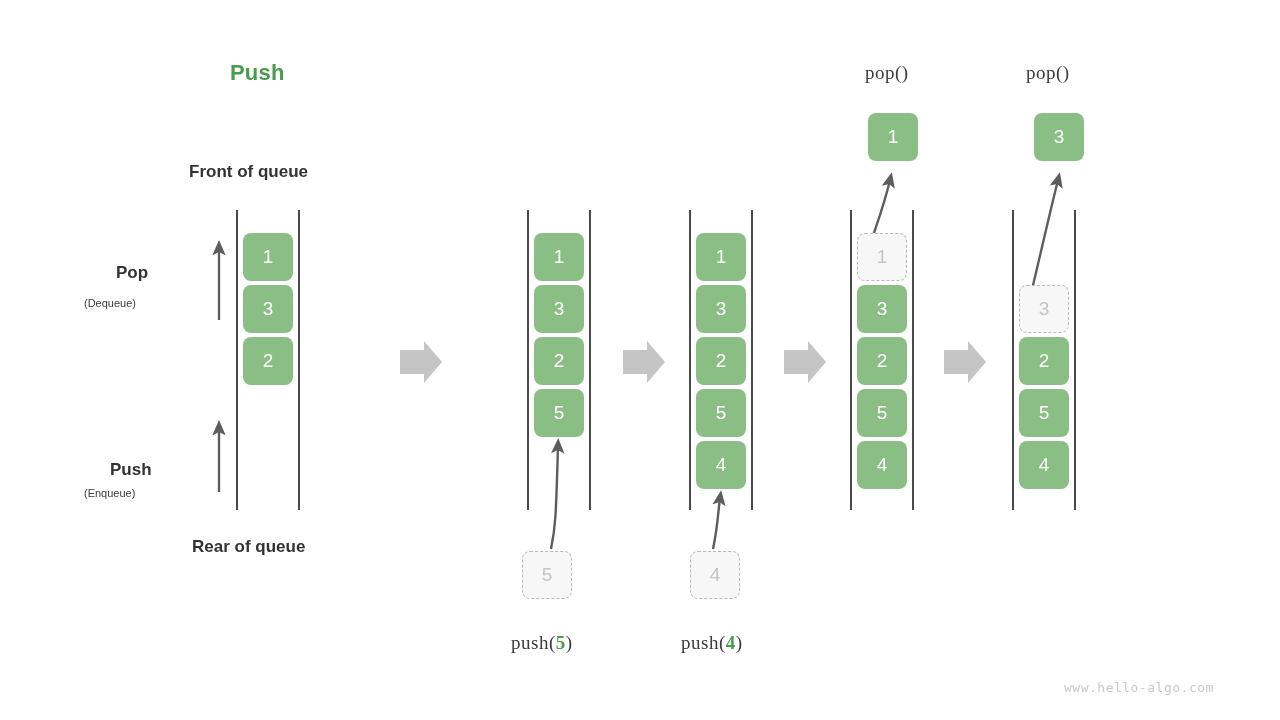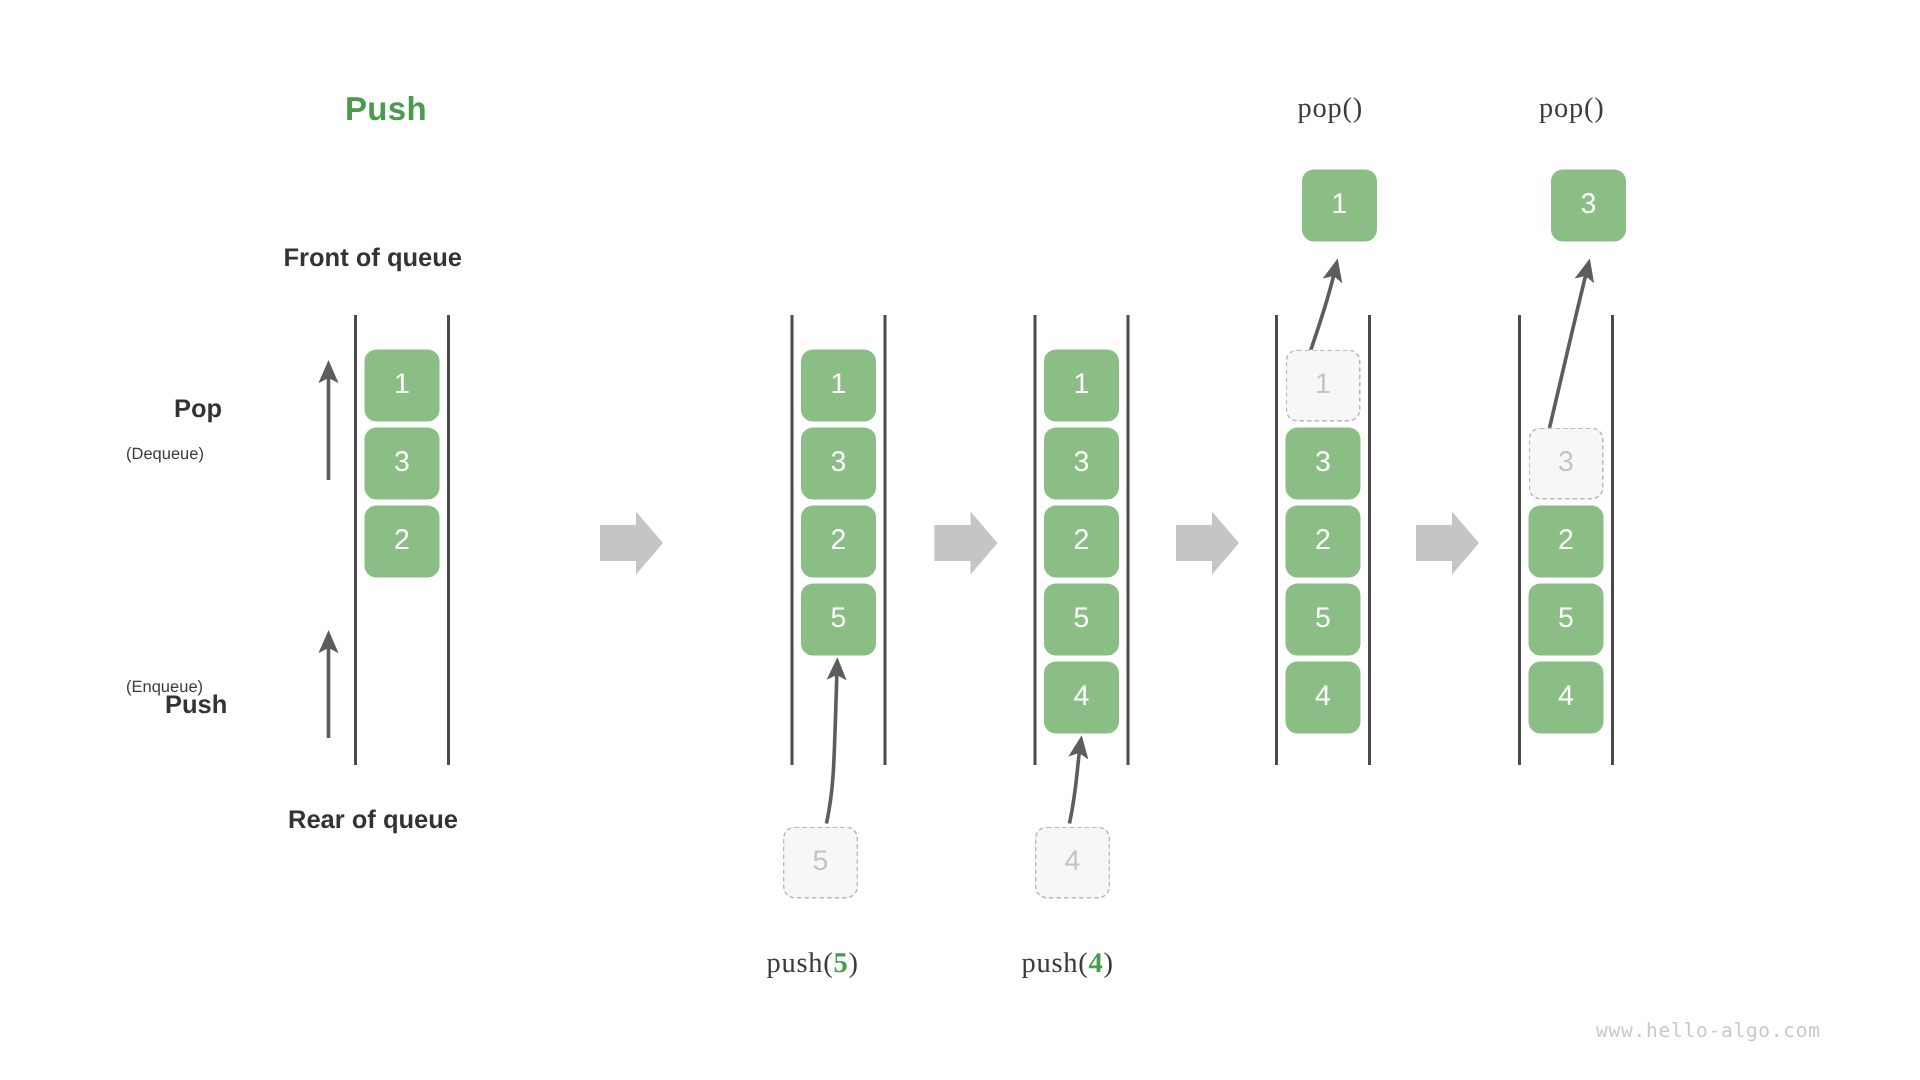--- a/index.html
+++ b/index.html
@@ -137,21 +137,21 @@
   </svg>
 
   <div class="abs title" style="left:230px; top:60px;">Push</div>
 
   <div class="abs lbl-bold" style="left:189px; top:162px;">Front of queue</div>
 
   <div class="abs lbl-bold" style="left:116px; top:263px;">Pop</div>
   <div class="abs lbl-plain" style="left:84px; top:297px;">(Dequeue)</div>
 
   <div class="abs lbl-bold" style="left:110px; top:460px;">Push</div>
-  <div class="abs lbl-plain" style="left:84px; top:452px;">(Enqueue)</div>
+  <div class="abs lbl-plain" style="left:84px; top:487px;">(Enqueue)</div>
 
   <div class="abs lbl-bold" style="left:192px; top:537px;">Rear of queue</div>
 
   <div class="abs wall" style="left:236px; top:210px; height:300px;"></div>
   <div class="abs wall" style="left:298px; top:210px; height:300px;"></div>
 
   <div class="abs cell" style="left:243px; top:233px;">1</div>
   <div class="abs cell" style="left:243px; top:285px;">3</div>
   <div class="abs cell" style="left:243px; top:337px;">2</div>
 

